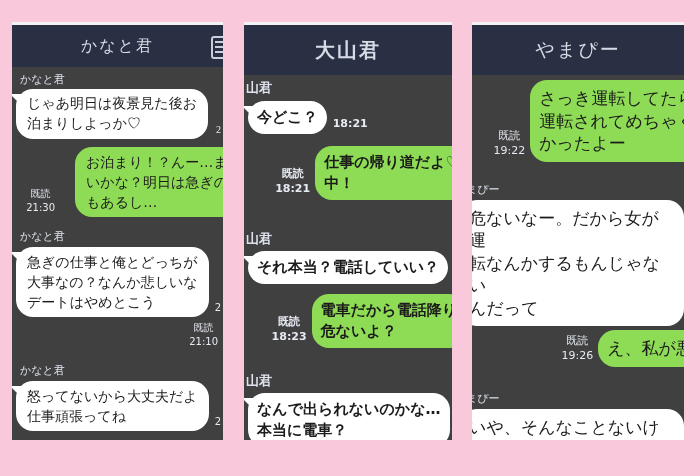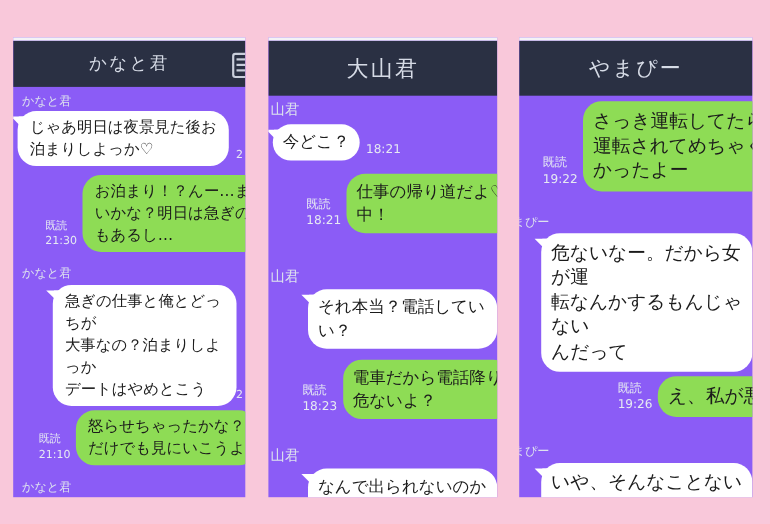--- a/index.html
+++ b/index.html
@@ -2,26 +2,26 @@
 <html><head>
 <meta charset="utf-8">
 <style>
   html,body{margin:0;padding:0;}
   body{
     width:700px;height:476px;position:relative;overflow:hidden;
     background:#f9c8da;
     font-family:"DejaVu Sans",sans-serif;
   }
   .panel{
-    position:absolute;top:34px;height:418px;
-    background:#8b5cf6;overflow:hidden;box-sizing:border-box;
+    position:absolute;top:22px;height:418px;
+    background:#404040;overflow:hidden;box-sizing:border-box;
     border-top:3px solid #f3f3f6;
   }
   #panel1{left:12px;width:211px;}
-  #panel2{left:244px;width:208px;}
+  #panel2{left:244px;width:208px;font-weight:bold;}
   #panel3{left:472px;width:212px;}
 
   .header{
     background:#2a3043;display:flex;align-items:center;justify-content:center;
     color:#d6dbe6;position:relative;letter-spacing:2px;
   }
   #panel1 .header{height:42px;font-size:16px;}
   #panel2 .header{height:50px;font-size:20px;}
   #panel3 .header{height:50px;font-size:19px;}
 
@@ -46,37 +46,37 @@
   .left .bubble:before{
     content:"";position:absolute;left:-6px;top:5px;
     border:7px solid transparent;border-right-color:#fff;border-top-color:#fff;
   }
   .right .bubble{background:#8edc55;}
 
   #panel1 .bubble{font-size:14px;line-height:20px;padding:5px 11px;}
   #panel2 .bubble{font-size:15px;line-height:21px;padding:6px 9px;}
   #panel3 .bubble{font-size:17px;line-height:22.5px;padding:7px 9px;}
 
-  .meta{font-size:10px;color:#e6eaf2;text-align:left;align-self:flex-end;
+  .meta{font-size:10px;color:#e6eaf2;text-align:center;align-self:flex-end;
     margin:0 5px 3px 0;line-height:1.35;}
   #panel2 .meta,#panel3 .meta{font-size:11px;}
   .time-right{font-size:11px;color:#e6eaf2;align-self:flex-end;margin:0 0 4px 6px;}
   .frag{font-size:10px;color:#e6eaf2;align-self:flex-end;
     margin-left:auto;margin-right:2px;margin-bottom:4px;}
 
   
-  .b-p1m1{margin-right:-16px;}
+  .b-p1m1{margin-right:-16px;margin-left:15px;}
   .b-p1m3{margin-right:-11px;}
   .b-p2m1{margin-right:-16px;}
   .b-p2m3{margin-right:-14px;}
   .b-p3m0{margin-right:-20px;}
   .b-p3m1,.b-p3m3{width:228px;margin-left:-16px;}
   .b-p3m2{margin-right:-18px;}
 
-  .mt2{margin-top:2px;}.mt3{margin-top:3px;margin-left:32px;}.mt4{margin-top:4px;}
+  .mt2{margin-top:2px;font-family:Liberation Serif, serif;}.mt3{margin-top:3px;}.mt4{margin-top:4px;}
   .mt5{margin-top:5px;}.mt8{margin-top:8px;}.mt10{margin-top:10px;}
   .mt12{margin-top:12px;}
   .name-b{margin-top:12px !important;}
   #panel2 .name-b{margin-top:30px !important;}
   #panel2 .name-c{margin-top:24px !important;}
   #panel3 .name-b{margin-top:24px !important;}
 </style>
 </head>
 <body>
 
@@ -101,33 +101,36 @@
         <div>既読</div>
         <div>21:30</div>
       </div>
       <div class="bubble b-p1m1">お泊まり！？んー…ま
 いかな？明日は急ぎの
 もあるし…</div>
     </div>
     <div class="name name-b">かなと君</div>
     <div class="row left mt3">
       <div class="bubble">急ぎの仕事と俺とどっちが
-大事なの？泊まりしよっか
+大事なの？なんか悲しいな
 デートはやめとこう</div>
       <div class="frag">2</div>
     </div>
     <div class="row right mt4">
       <div class="meta">
         <div>既読</div>
         <div>21:10</div>
       </div>
-      <div class="bubble b-p1m3">怒らせちゃったかな？
-だけでも見にいこうよ</div>
     </div>
     <div class="name name-b">かなと君</div>
+    <div class="row left mt3">
+      <div class="bubble">怒ってないから大丈夫だよ
+仕事頑張ってね</div>
+      <div class="frag">2</div>
+    </div>
   </div>
 </div>
 
 <div class="panel" id="panel2">
   <div class="header">
     <span>大山君</span>
   </div>
   <div>
     <div class="name">山君</div>
     <div class="row left mt4">

